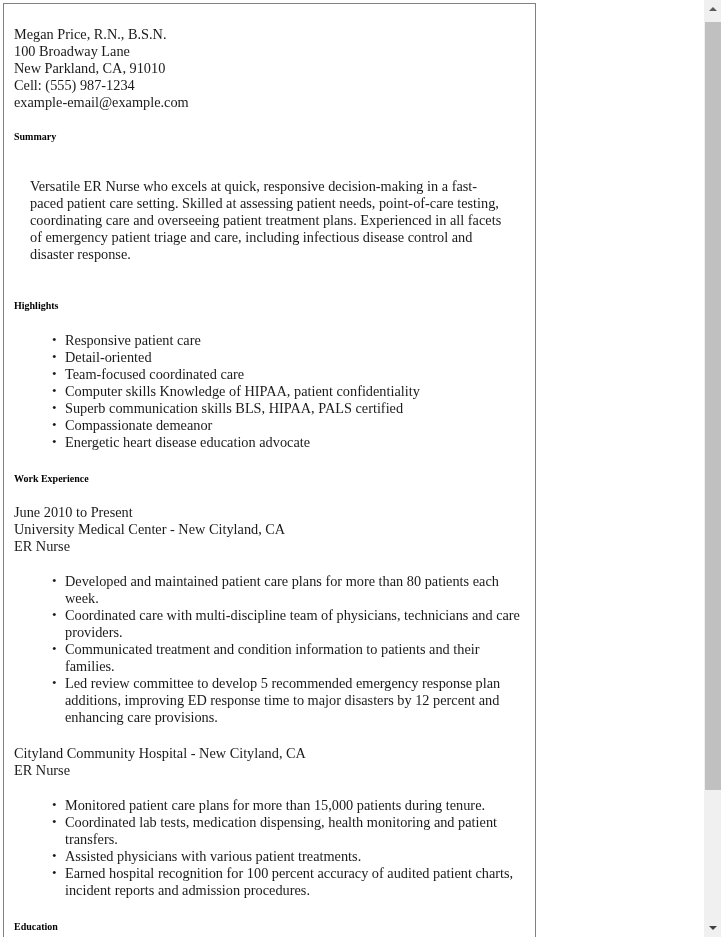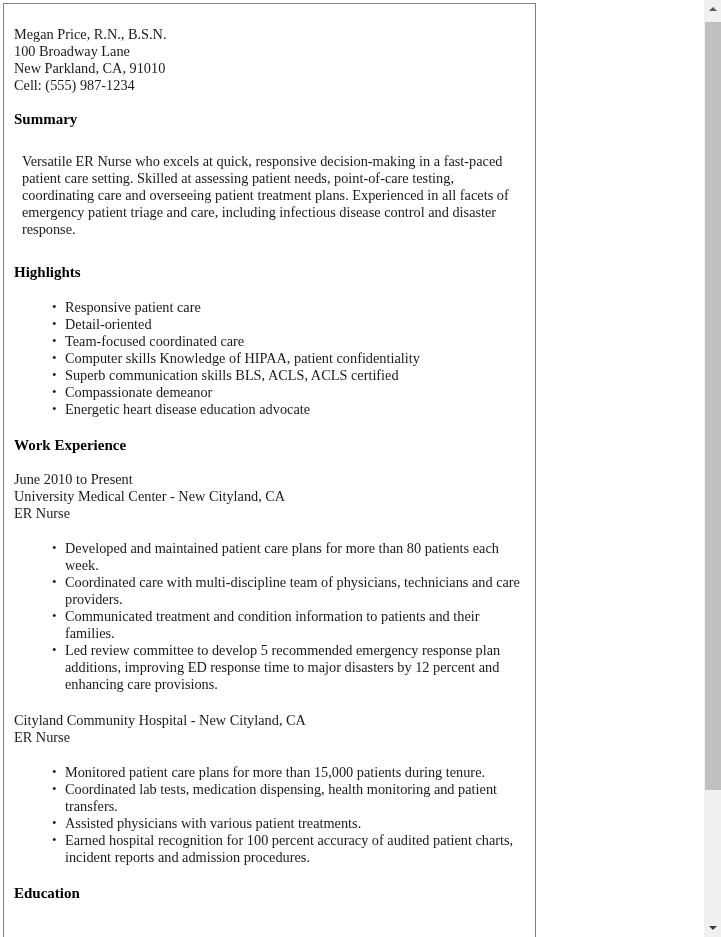--- a/index.html
+++ b/index.html
@@ -43,33 +43,33 @@
     line-height: 17px;
     color: #1a1a1a;
   }
 
   .contact-line {
     white-space: nowrap;
   }
 
   h2.section-heading {
     font-family: "Liberation Serif", "DejaVu Serif", serif;
-    font-size: 15px;
+    font-size: 10px;
     line-height: 17px;
     font-weight: bold;
     color: #000000;
     margin: 0;
     padding: 0;
   }
 
   .gap-sm { height: 17px; }
   .gap-md { height: 18px; }
 
   p.para {
-    margin: 8px;
+    margin: 16px;
     padding: 0;
     text-align: left;
   }
 
   ul.bullets {
     margin: 1px;
     padding: 0 0 0 37px;
     list-style: none;
   }
   ul.bullets > li {
@@ -134,38 +134,39 @@
 <div id="viewport">
 
   <div id="page">
     <div id="page-inner" class="resume-text">
 
       <div>
         <div class="contact-line">Megan Price, R.N., B.S.N.</div>
         <div class="contact-line">100 Broadway Lane</div>
         <div class="contact-line">New Parkland, CA, 91010</div>
         <div class="contact-line">Cell: (555) 987-1234</div>
+        <div class="contact-line">example-email@example.com</div>
       </div>
 
       <div class="gap-sm"></div>
 
       <h2 class="section-heading">Summary</h2>
       <div class="gap-sm"></div>
       <p class="para">Versatile ER Nurse who excels at quick, responsive decision-making in a fast-paced patient care setting. Skilled at assessing patient needs, point-of-care testing, coordinating care and overseeing patient treatment plans. Experienced in all facets of emergency patient triage and care, including infectious disease control and disaster response.</p>
 
       <div class="gap-md"></div>
 
       <h2 class="section-heading">Highlights</h2>
       <div class="gap-sm"></div>
       <ul class="bullets" id="highlights-list">
           <li>Responsive patient care</li>
           <li>Detail-oriented</li>
           <li>Team-focused coordinated care</li>
           <li>Computer skills Knowledge of HIPAA, patient confidentiality</li>
-          <li>Superb communication skills BLS, ACLS, ACLS certified</li>
+          <li>Superb communication skills BLS, HIPAA, PALS certified</li>
           <li>Compassionate demeanor</li>
           <li>Energetic heart disease education advocate</li>
         </ul>
 
       <div class="gap-md"></div>
 
       <h2 class="section-heading">Work Experience</h2>
       <div class="gap-sm"></div>
       <div id="jobs-container">
           <div class="job-block">

